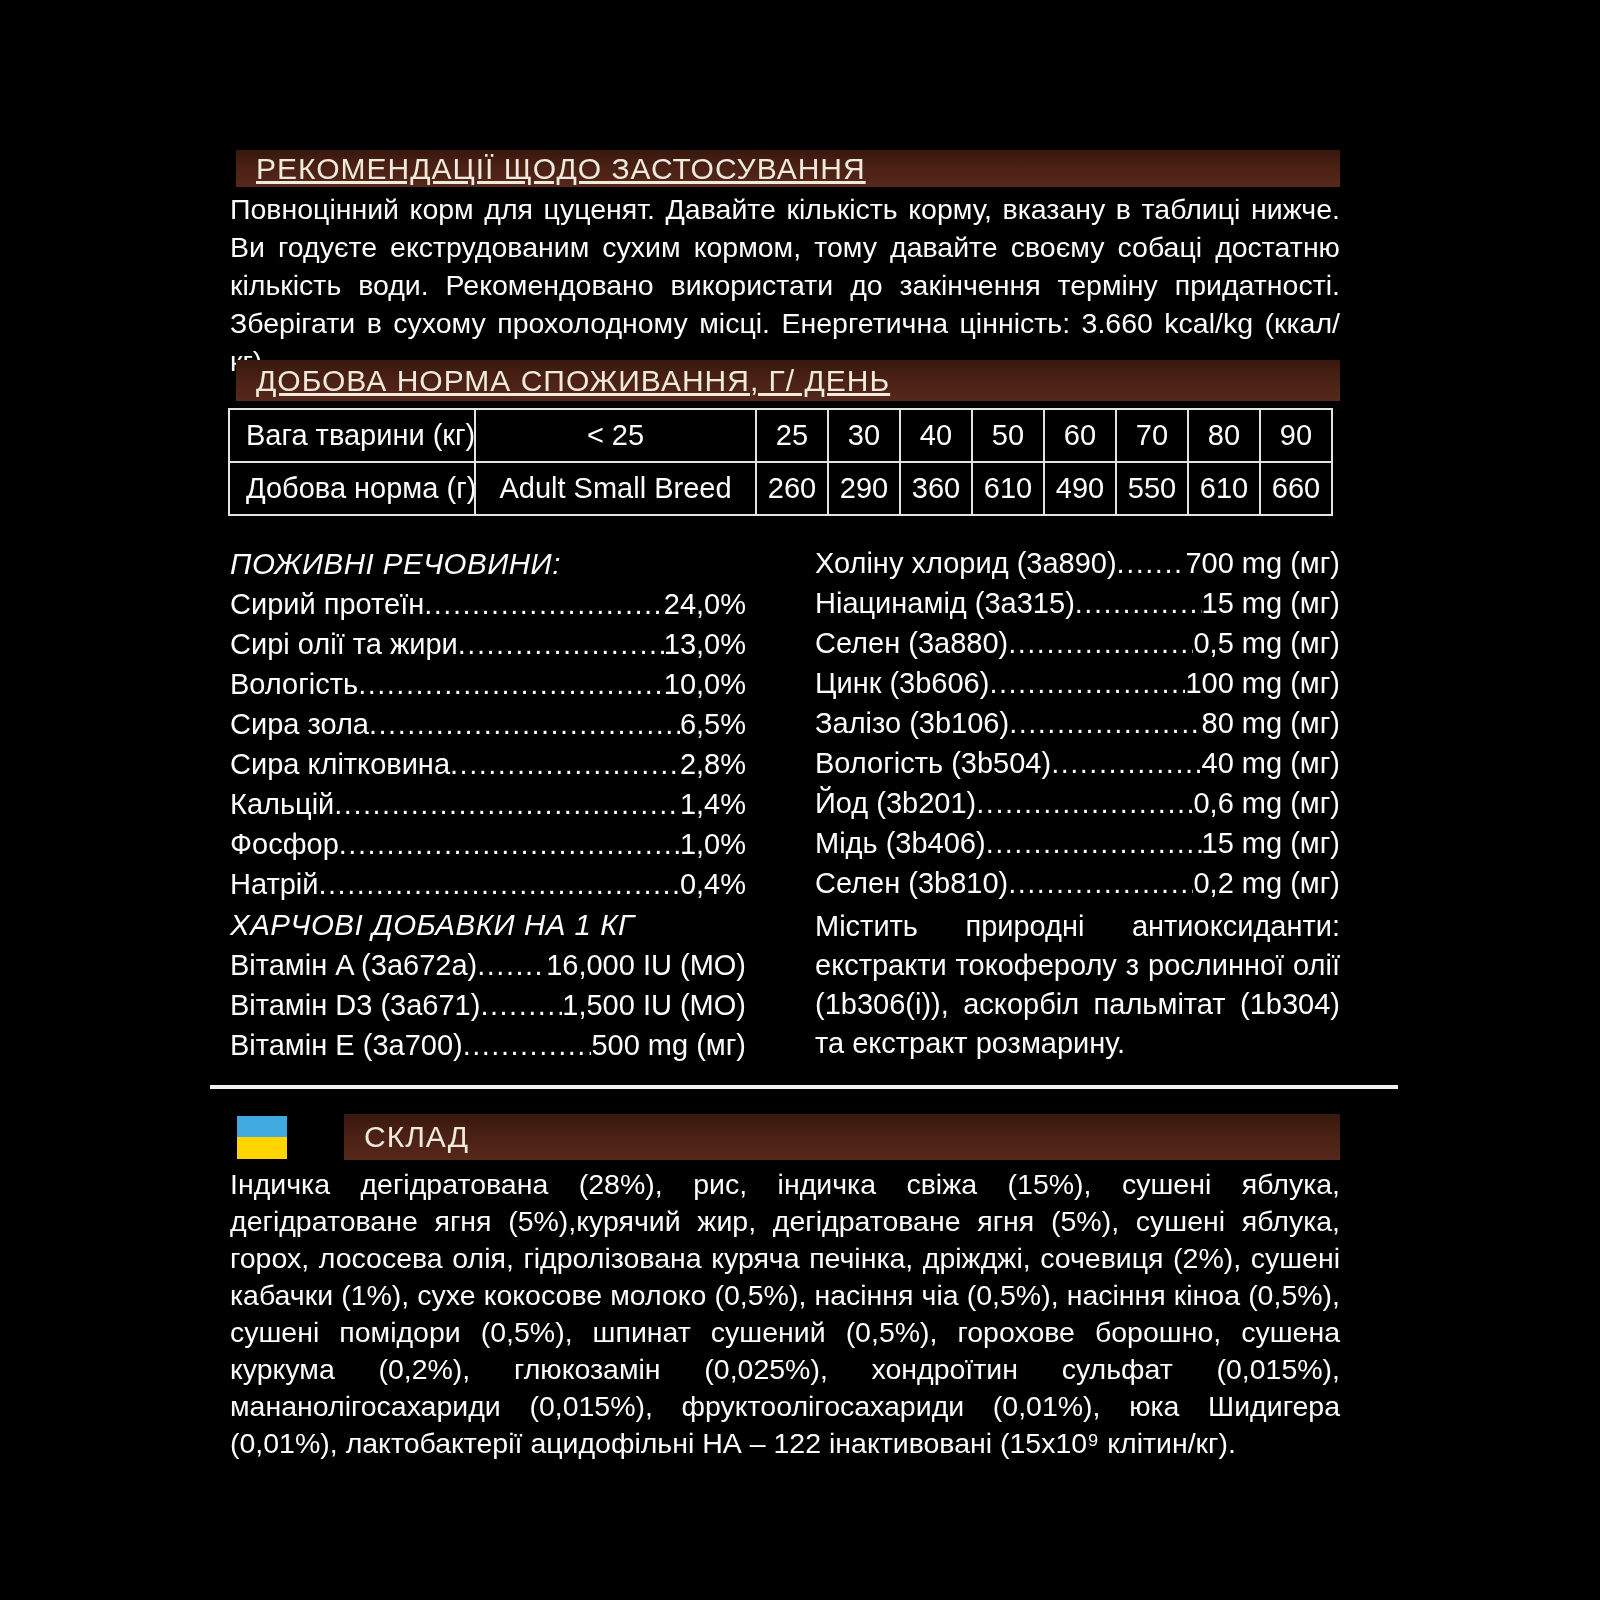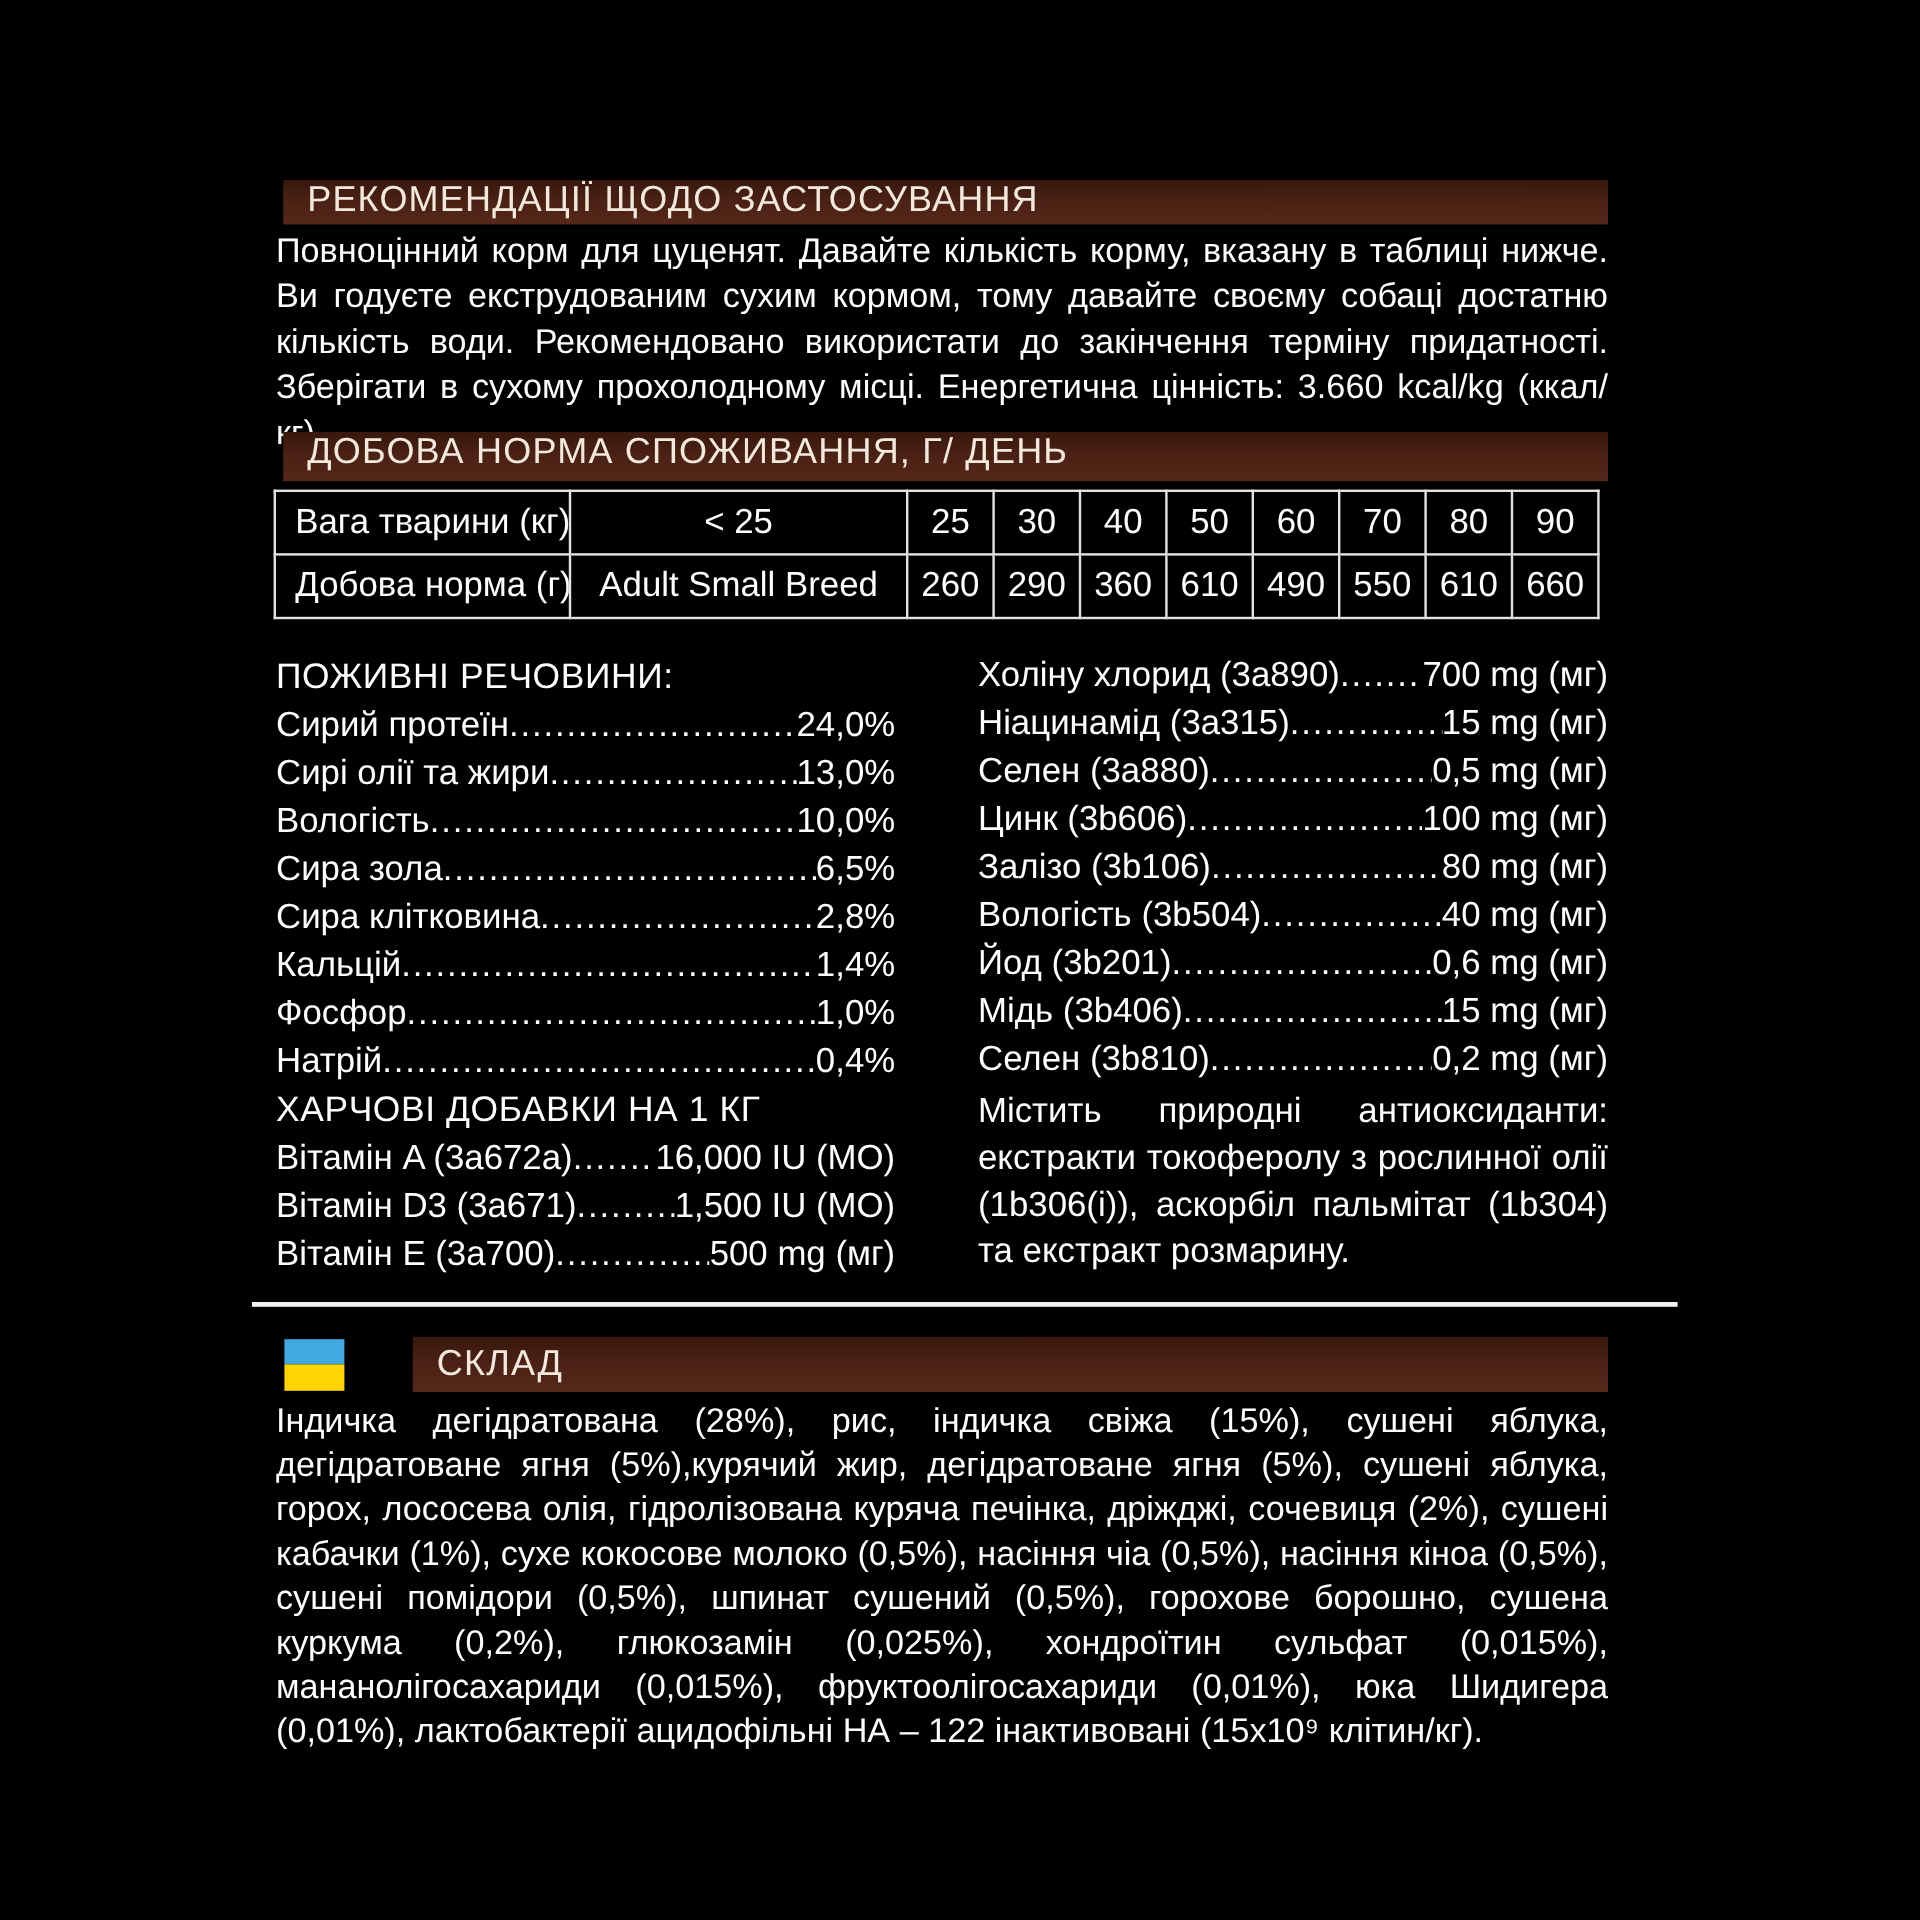--- a/index.html
+++ b/index.html
@@ -4,22 +4,22 @@
 <style>
   html,body { margin:0; padding:0; background:#000; }
   .page {
     position:relative; width:1600px; height:1600px; background:#000000;
     font-family:"Liberation Sans","DejaVu Sans",sans-serif; color:#ffffff; overflow:hidden;
   }
   
   .bar {
     position:absolute; left:236px; width:1084px;
     background:linear-gradient(180deg,#38170c 0%, #4a2114 45%, #55281a 100%);
-    color:#f2e9dd; display:flex; padding-left:20px;
-    font-size:30px; letter-spacing:1px;
+    color:#f2e9dd; display:flex; align-items:center; padding-left:20px;
+    font-size:30px; letter-spacing:1px;text-decoration:underline;
   }
   .bar1 { top:150px; height:37px; }
   .bar2 { top:348px; height:41px;margin-top:12px; }
   .body-text {
     position:absolute; left:230px; width:1110px; margin:0;
     font-size:28.5px; line-height:38px; text-align:justify; color:#fdfdfd;
   }
   .para1 { top:190px; }
   
   .dnorm-table {
@@ -28,21 +28,21 @@
   }
   .dnorm-table td {
     border:2px solid #e3e3e3; height:51px; text-align:center;
     font-size:29px; color:#fdfdfd; padding:0; overflow:hidden; white-space:nowrap;
   }
   .dnorm-table td.c1 { text-align:left; padding-left:16px; }
   
   .nutrients { position:absolute; left:230px; top:543px; width:1110px; }
   .ncol-left  { position:absolute; left:0;   top:0; width:516px; }
   .ncol-right { position:absolute; left:585px; top:0; width:525px; }
-  .col-title { font-size:29.5px; line-height:41px; color:#fdfdfd; letter-spacing:0.5px; white-space:nowrap; }
+  .col-title { font-size:29.5px; line-height:41px; color:#fdfdfd; letter-spacing:0.5px; white-space:nowrap;font-style:italic; }
   .nrow { display:flex; align-items:baseline; font-size:29px; line-height:40px; white-space:nowrap; color:#fdfdfd; }
   .nrow .lbl { flex:0 0 auto; }
   .nrow .dots { flex:1 1 auto; overflow:hidden; letter-spacing:1.5px; }
   .nrow .dots::after { content:"........................................................................................."; }
   .nrow .val { flex:0 0 auto; }
   .antiox { margin:4px 0 0 0; font-size:29px; line-height:39px; text-align:justify; color:#fdfdfd; }
   
   .divider { position:absolute; left:210px; top:1085px; width:1188px; height:4px; background:#f2f2f2; }
   
   .sklad-row { position:absolute; left:237px; top:1114px; width:1103px; height:46px; display:flex; align-items:center;gap:44px; }

